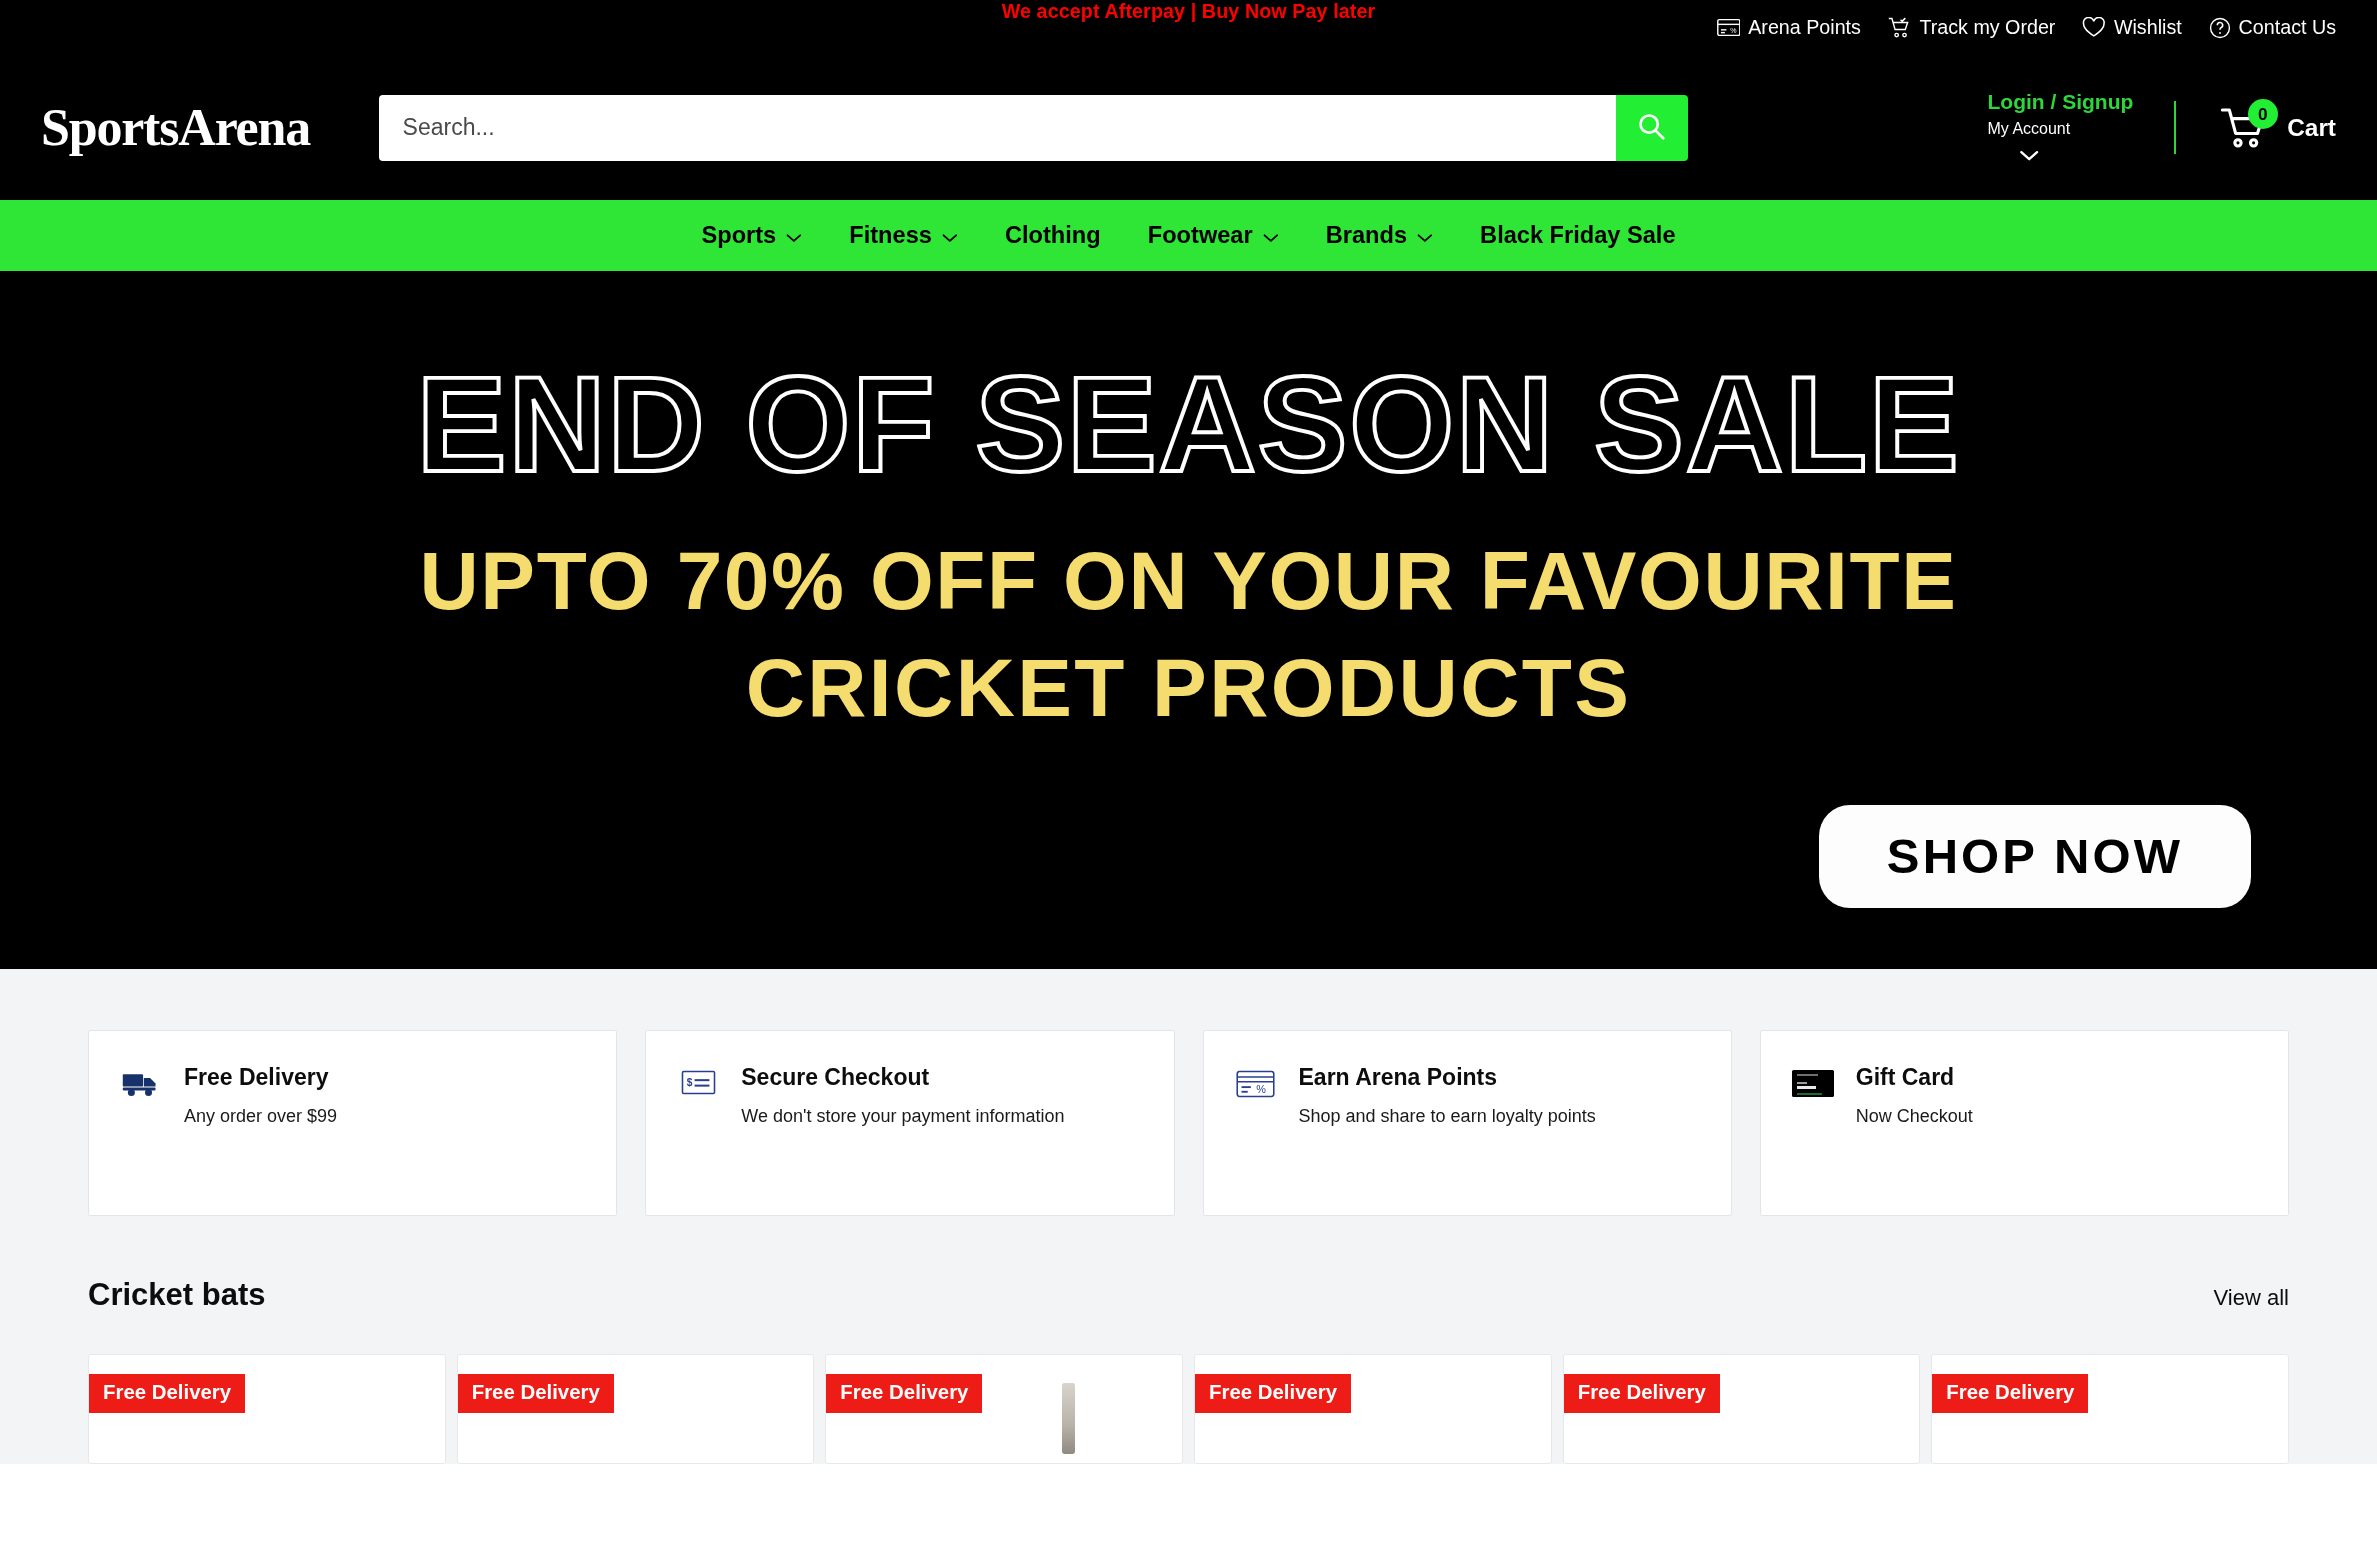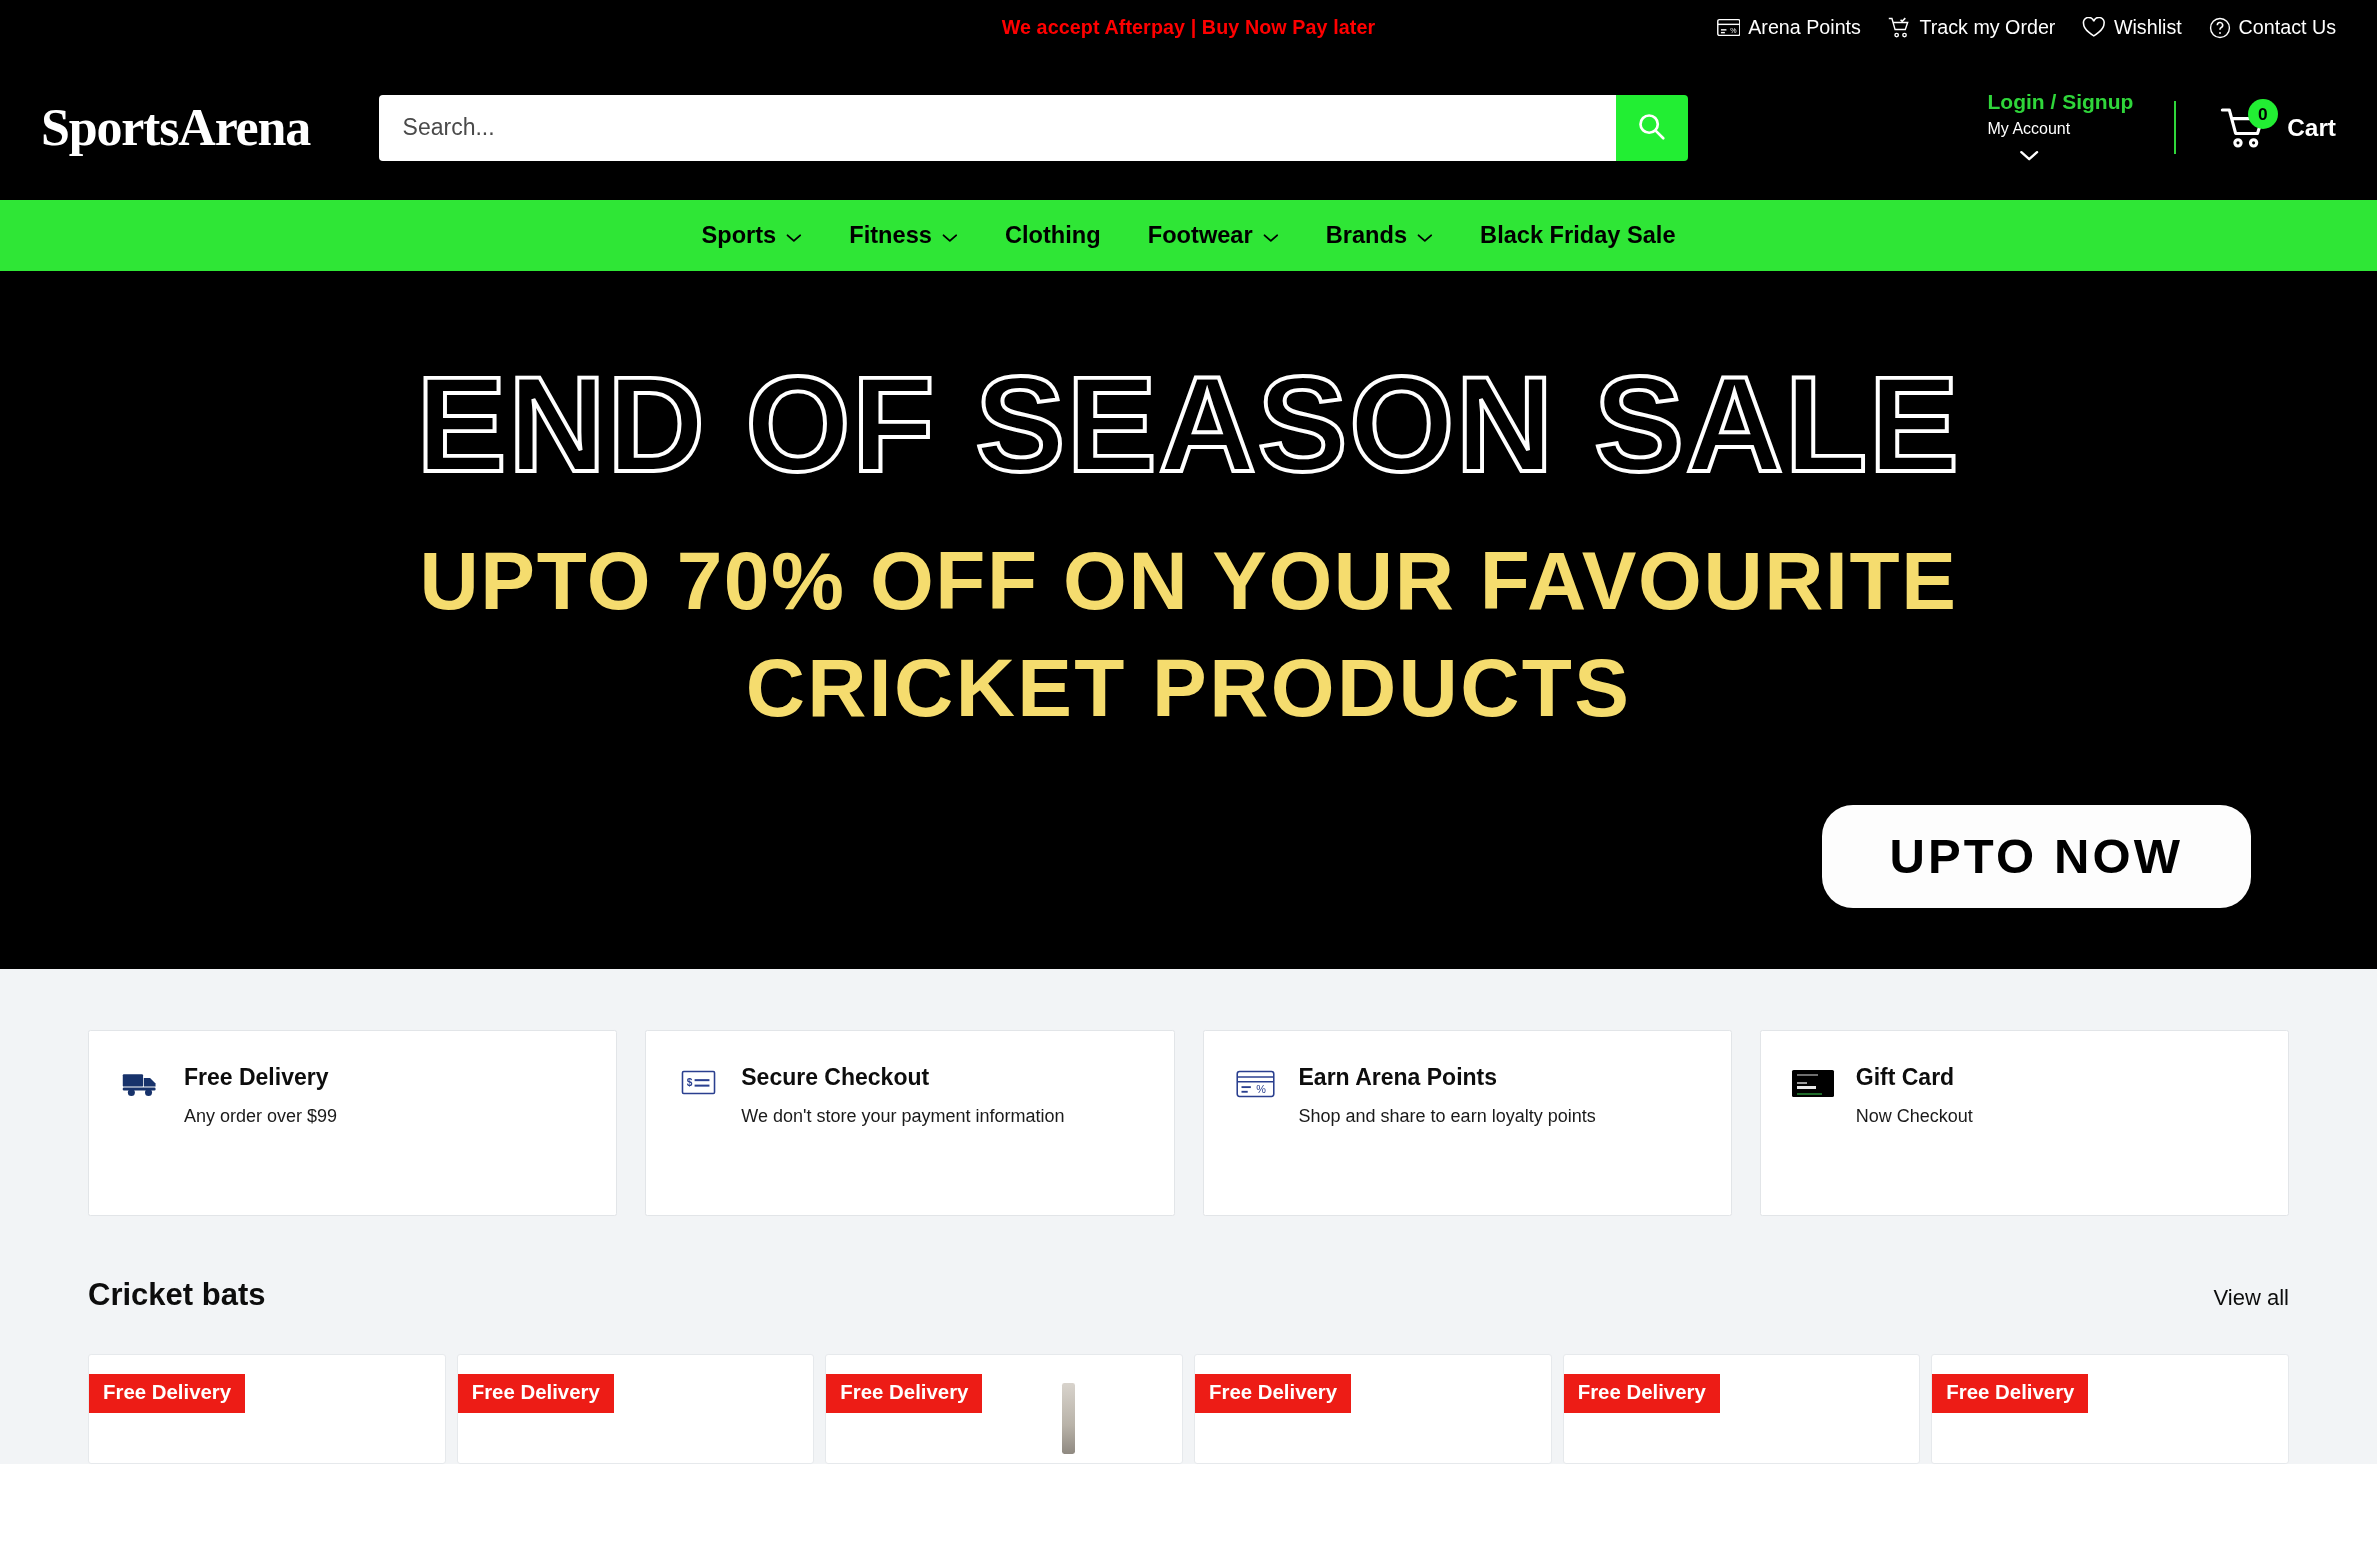--- a/index.html
+++ b/index.html
@@ -5,21 +5,21 @@
   * { margin:0; padding:0; box-sizing:border-box; }
   html,body { width:2377px; height:1544px; overflow:hidden; }
   body {
     font-family:"Liberation Sans", sans-serif;
     background:#ffffff;
     -webkit-font-smoothing:antialiased;
   }
 
   
   .announce-bar{
-    height:55px;background:#000;display:flex;align-items:center;
+    height:55px;background:#000;display:flex;
     padding:0 41px;position:relative;
   }
   .announce-text{
     position:absolute;left:0;right:0;text-align:center;
     color:#ff0000;font-size:19.7px;font-weight:bold;letter-spacing:0.1px;
     pointer-events:none;
   }
   .announce-links{
     margin-left:auto;display:flex;align-items:center;gap:27px;z-index:2;
   }
@@ -293,21 +293,21 @@
   <div class="nav-item">
     <span>Black Friday Sale</span>
   </div>
 </div>
 
 <div class="hero">
   <div class="hero-title">END OF SEASON SALE</div>
   <div class="hero-sub">UPTO 70%  OFF ON YOUR FAVOURITE</div>
   <div class="hero-sub2">CRICKET PRODUCTS</div>
 
-  <button class="shop-now">UPTO NOW</button>
+  <button class="shop-now">SHOP NOW</button>
 </div>
 
 <div class="features-section">
   <div class="features-row">
 
     <div class="feature-card">
       <div class="feature-icon">
         <svg width="39" height="27" viewBox="0 0 50 34" fill="#17326b">
           <rect x="1" y="5" width="26" height="16" rx="1.5"></rect>
           <path d="M28 10h8l7 7v4H28z"></path>

